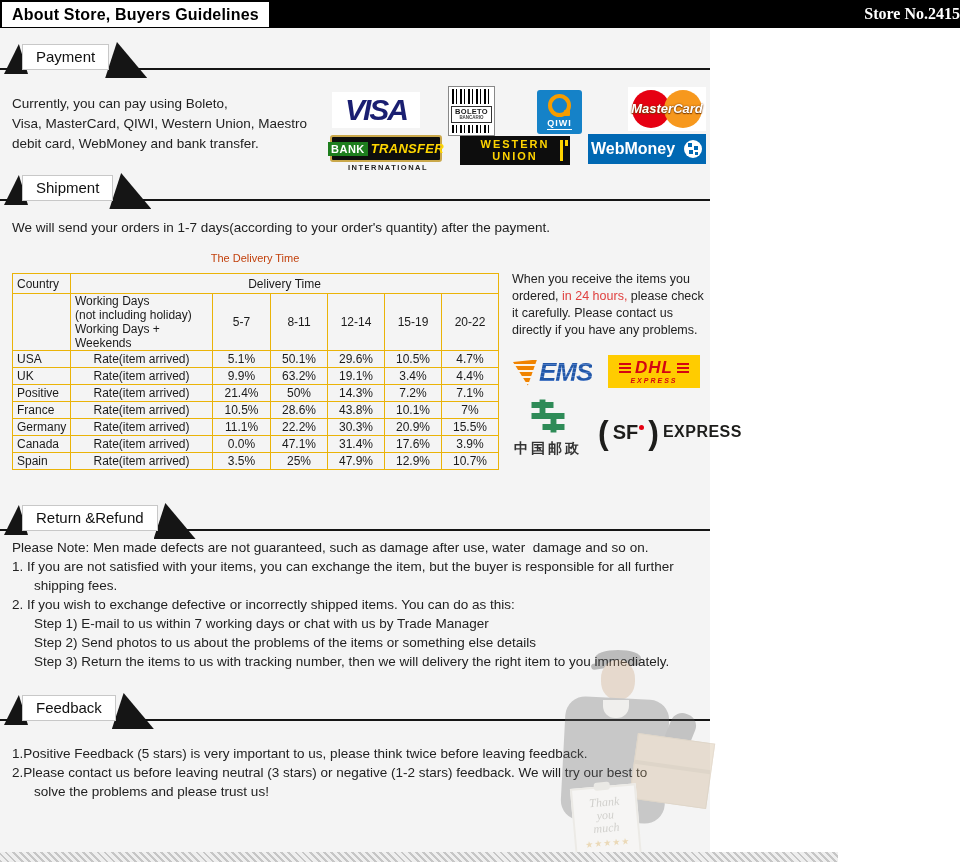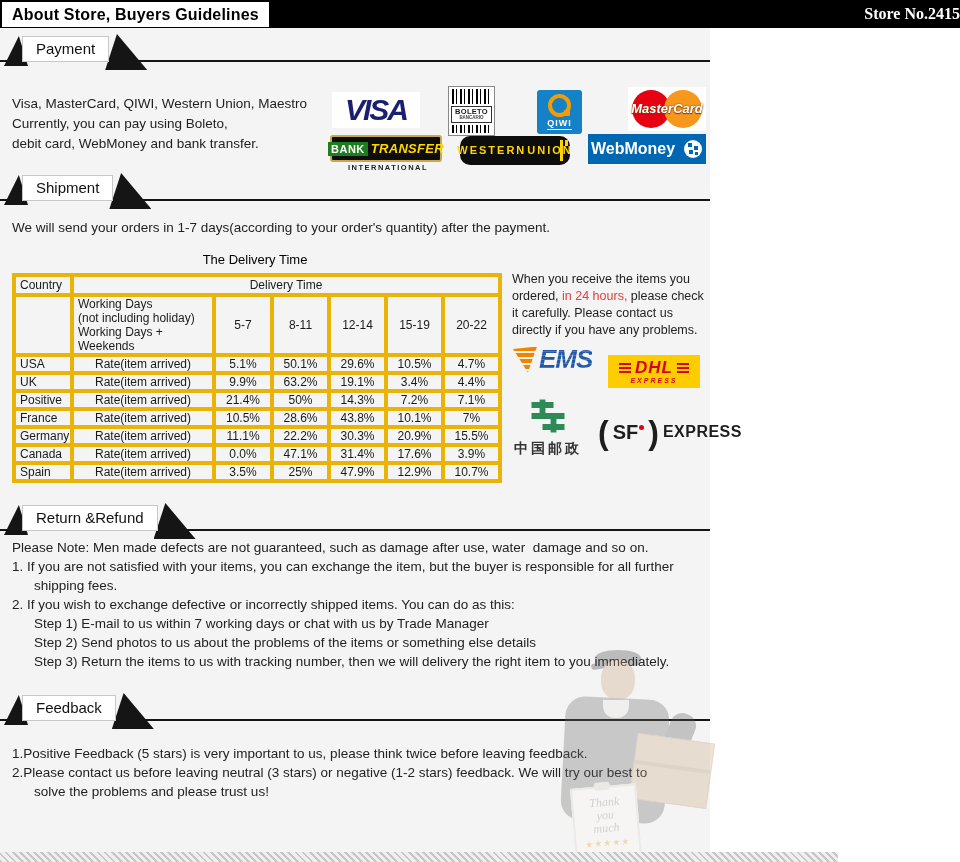--- a/index.html
+++ b/index.html
@@ -46,43 +46,43 @@
   .mc .c-red{position:absolute;left:4px;top:3px;width:38px;height:38px;border-radius:50%;background:#e60012;}
   .mc .c-org{position:absolute;right:4px;top:3px;width:38px;height:38px;border-radius:50%;background:#f7981d;}
   .mc .mc-text{position:absolute;left:0;top:14px;width:100%;text-align:center;color:#fff;
     font-style:italic;font-weight:900;font-size:13px;text-shadow:0 0 2px #7a3b00,0 1px 1px #7a3b00;}
   .bank{left:330px;top:135px;width:112px;height:27px;background:#0d0d0d;border:2px solid #caa84a;
     border-radius:3px;gap:3px;box-sizing:border-box;}
   .bank-bank{background:#1e7e1e;color:#fff;font-weight:900;font-size:11px;padding:1px 3px;letter-spacing:.5px;}
   .bank-transfer{color:#ffd700;font-style:italic;font-weight:900;font-size:13px;letter-spacing:.3px;}
   .bank-intl{position:absolute;left:330px;top:163px;width:116px;text-align:center;
     font-size:7.5px;font-weight:bold;color:#222;letter-spacing:1.5px;}
-  .wu{left:460px;top:136px;width:110px;height:29px;background:#0d0d0d;flex-direction:row;line-height:1;gap:1px;border-radius:10px;}
+  .wu{left:460px;top:136px;width:110px;height:29px;background:#0d0d0d;flex-direction:column;line-height:1;gap:1px;}
   .wu span{color:#ffd400;font-weight:900;font-size:11px;letter-spacing:2px;}
   .wu-bar{position:absolute;right:7px;top:4px;width:3px;height:21px;background:#ffd400;}
   .wu-sq{position:absolute;right:2px;top:4px;width:3px;height:6px;background:#ffd400;}
   .wm{left:588px;top:134px;width:118px;height:30px;background:#0068b3;gap:8px;}
   .wm-text{color:#fff;font-size:16px;font-weight:bold;}
   
-  .table-title{position:absolute;left:12px;top:252px;width:486px;text-align:center;font-size:13px;color:#000000;}
+  .table-title{position:absolute;left:12px;top:252px;width:486px;text-align:center;font-size:11px;color:#c2410c;}
   table.dt{position:absolute;left:12px;top:273px;width:486px;border-collapse:collapse;table-layout:fixed;
     font-size:12px;color:#1a1a1a;}
-  table.dt th,table.dt td{border:4px solid #eab308;padding:0 4px;font-weight:normal;}
+  table.dt th,table.dt td{border:1px solid #eab308;padding:0 4px;font-weight:normal;}
   table.dt thead tr:first-child{height:20px;}
   table.dt thead tr:nth-child(2){height:50px;}
   table.dt tbody tr{height:17px;}
   .c-corner{text-align:left;}
   .c-group{text-align:center;margin-left:32px;}
   .c-label{text-align:left;font-size:12px;line-height:14px;margin-top:24px;}
   .c-day,.c-val,.c-rate-label{text-align:center;}
   
   .notice{position:absolute;left:512px;top:271px;width:200px;font-size:12.5px;line-height:17px;color:#222;}
   .notice .red{color:#e0403f;}
   .carrier{position:absolute;display:flex;align-items:center;}
-  .ems{left:513px;top:344px;gap:2px;}
+  .ems{left:513px;top:357px;gap:2px;}
   .ems-flag{width:24px;height:26px;background:repeating-linear-gradient(180deg,#f08300 0 4px,#fdf4e8 4px 6px);
     clip-path:polygon(0 10%,100% 0,62% 100%);}
   .ems-text{color:#2358a8;font-style:italic;font-weight:900;font-size:26px;letter-spacing:-1px;
     background:repeating-linear-gradient(180deg,#2358a8 0 3px,#4a79c4 3px 4px);
     -webkit-background-clip:text;background-clip:text;-webkit-text-fill-color:transparent;}
   .dhl{left:608px;top:355px;width:92px;height:33px;background:#ffcc00;flex-direction:column;justify-content:center;gap:0;}
   .dhl-row{display:flex;align-items:center;gap:4px;}
   .dhl-dash{width:12px;height:10px;background:repeating-linear-gradient(180deg,#d40511 0 2px,transparent 2px 4px);}
   .dhl-text{color:#d40511;font-style:italic;font-weight:900;font-size:17px;letter-spacing:1px;line-height:1;}
   .dhl-sub{color:#d40511;font-style:italic;font-weight:bold;font-size:7px;letter-spacing:2px;line-height:1;margin-top:1px;}
@@ -115,32 +115,32 @@
 </head>
 <body>
 
 <div class="topbar">
   <span class="topbar-label">About Store, Buyers Guidelines</span>
   <span class="store-no">Store No.2415022</span>
 </div>
 
 <div class="content-bg"></div>
 
-<div class="sec" style="top:32px;padding-left:20px;">
+<div class="sec" style="top:40px;padding-left:20px;">
   <div class="rule"></div>
   <div class="sec-inner">
     <div class="sail-l"></div>
     <div class="labelbox">Payment</div>
     <div class="sail-r"></div>
   </div>
 </div>
 
 <div class="tblock" style="left:12px;top:94px;line-height:20px;" id="payment-desc">
+    <div class="tline">Currently, you can pay using Boleto,</div>
     <div class="tline">Visa, MasterCard, QIWI, Western Union, Maestro</div>
-    <div class="tline">Currently, you can pay using Boleto,</div>
     <div class="tline">debit card, WebMoney and bank transfer.</div>
   </div>
 
 <div class="plogo visa">VISA</div>
 
 <div class="plogo boleto">
   <div class="barcode"></div>
   <div class="boleto-label">
     <div class="boleto-l1">BOLETO</div>
     <div class="boleto-l2">BANCARIO</div>

